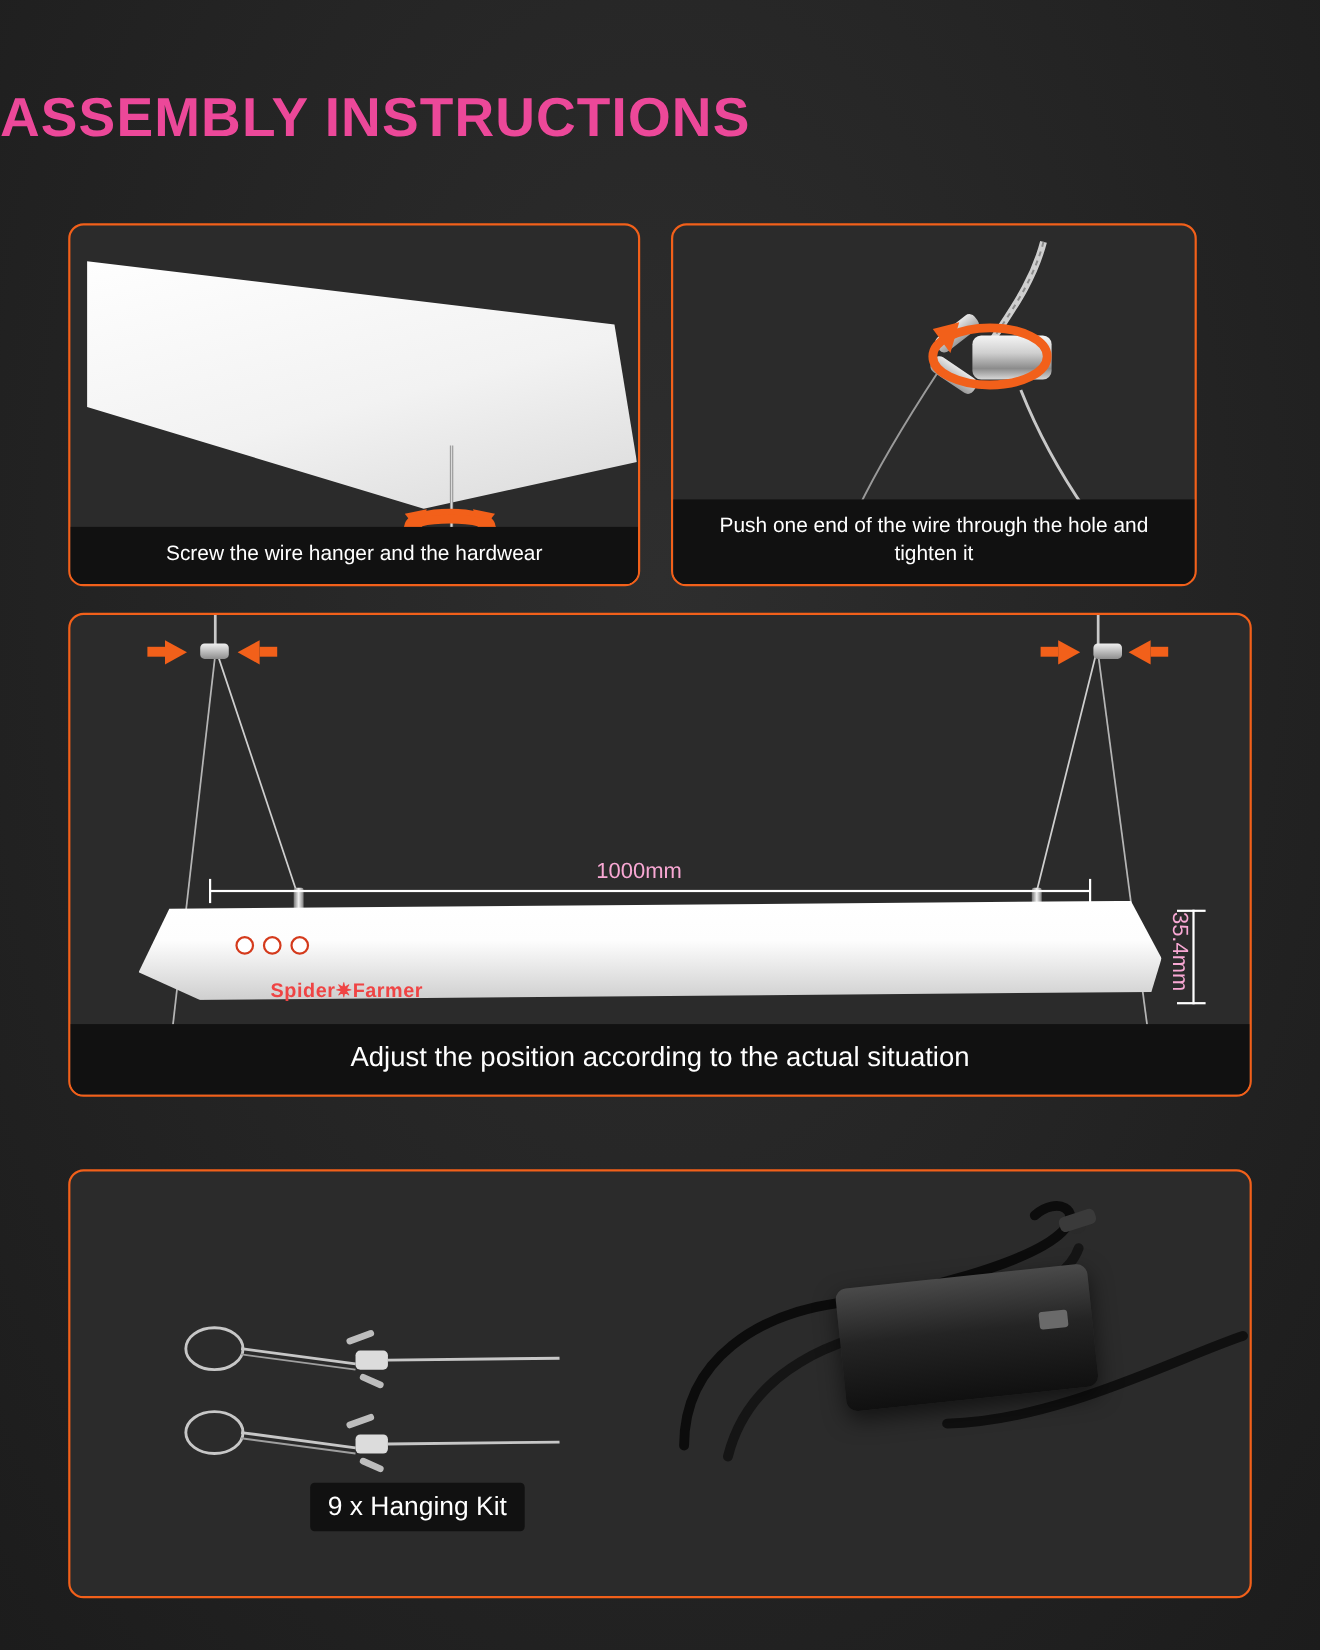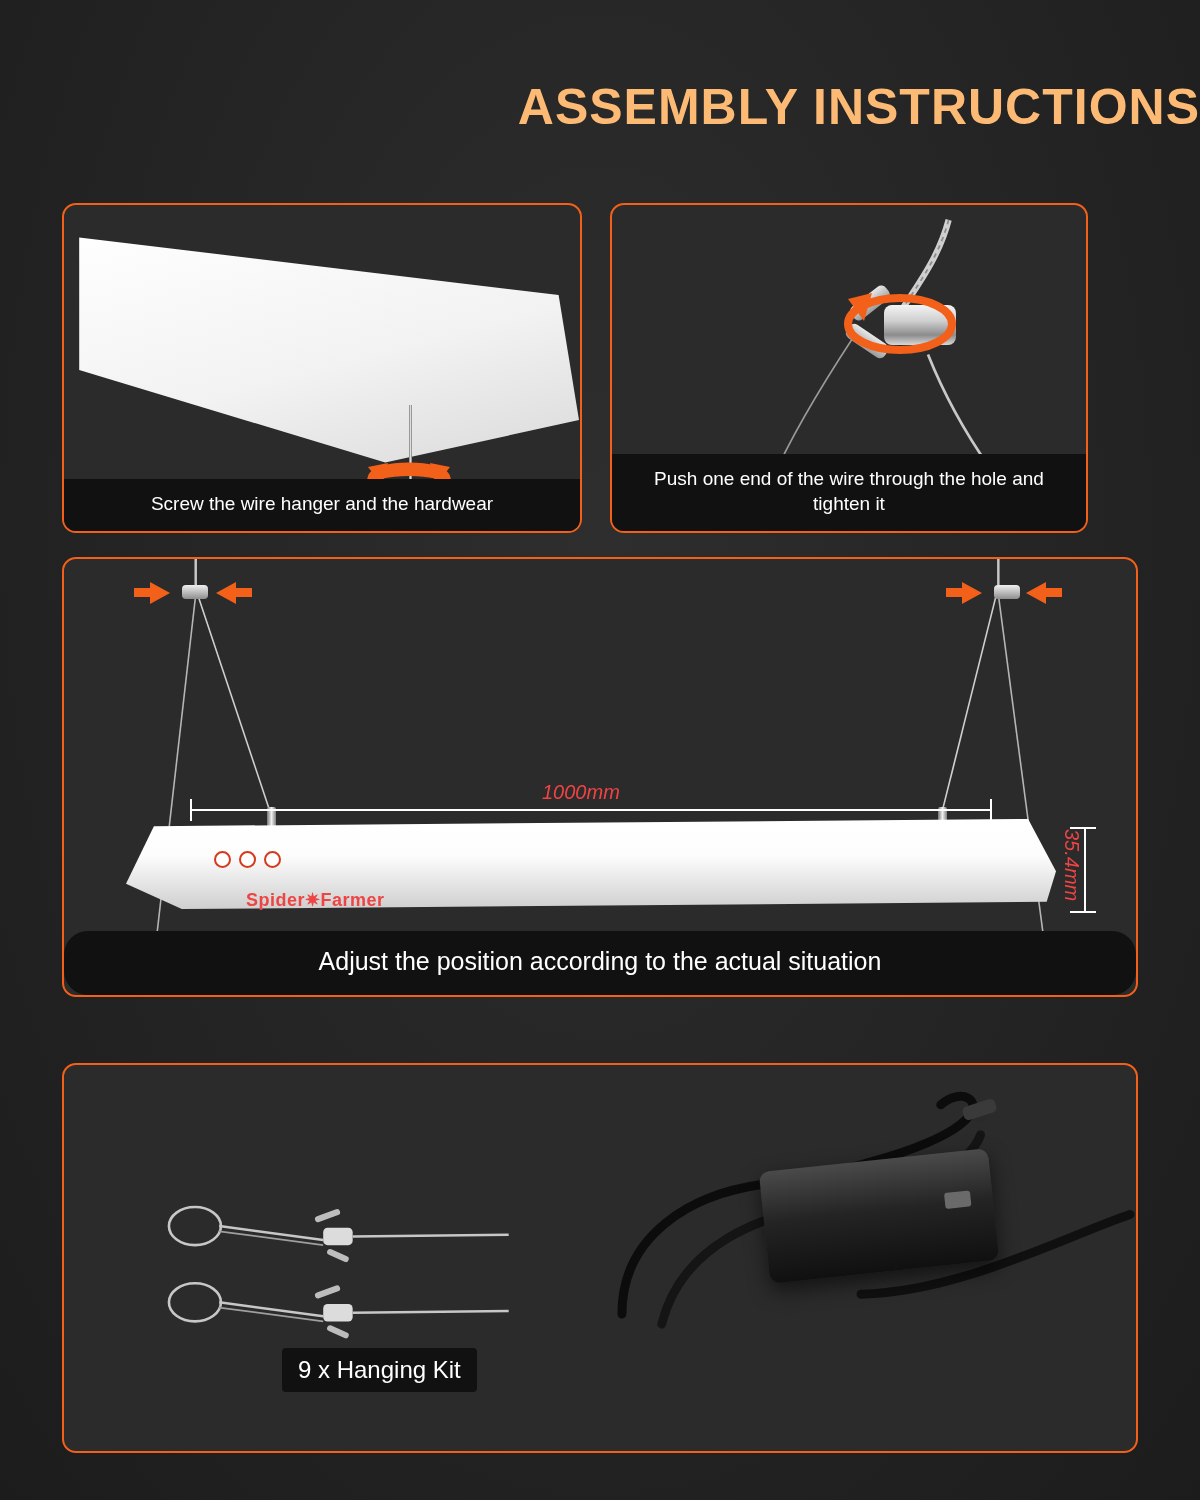--- a/index.html
+++ b/index.html
@@ -17,26 +17,25 @@
     position: absolute;
     inset: 0;
     background:
       radial-gradient(ellipse at 50% 35%, #2e2e2e 0%, #242424 55%, #1c1c1c 100%);
   }
   .title {
     position: absolute;
     top: 78px;
     left: 0;
     width: 100%;
-    text-align: right;
+    text-align: left;
     font-size: 50px;
     font-weight: bold;
     letter-spacing: 1px;
-    color: #fdba74;
-    padding-left: 40px;
+    color: #ec4899;
   }
 
   .panel {
     position: absolute;
     border: 2px solid #f2601a;
     border-radius: 14px;
     overflow: hidden;
     background: #2b2b2b;
   }
 
@@ -49,21 +48,21 @@
   .caption-bar {
     position: absolute;
     left: 0; right: 0; bottom: 0;
     background: #111111;
     color: #ffffff;
     text-align: center;
     font-size: 19px;
     line-height: 1.35;
     padding: 12px 16px 14px 16px;
   }
-  #panel-adjust .caption-bar { font-size: 25px; padding: 14px 10px 16px; border-radius: 24px; }
+  #panel-adjust .caption-bar { font-size: 25px; padding: 14px 10px 16px; }
 
   
   .art { position: absolute; inset: 0; }
 
   
   .fixture-plate {
     position: absolute;
     left: 5px; top: 20px;
     width: 510px; height: 250px;
     background: linear-gradient(165deg, #ffffff 0%, #f2f2f2 55%, #d8d8d8 100%);
@@ -148,23 +147,22 @@
     background: #fff;
   }
   .dim-line {
     position: absolute;
     background: #ffffff;
     height: 1.5px;
   }
   .dim-tick { position: absolute; background: #ffffff; width: 1.5px; }
   .dim-label {
     position: absolute;
-    color: #ef4444;
+    color: #f9a8d4;
     font-size: 20px;
-    font-style: italic;
   }
   .dim-label.vert {
     writing-mode: vertical-rl;
     text-orientation: mixed;
   }
   .arrow-left, .arrow-right {
     position: absolute;
     width: 0; height: 0;
     border-top: 11px solid transparent;
     border-bottom: 11px solid transparent;

